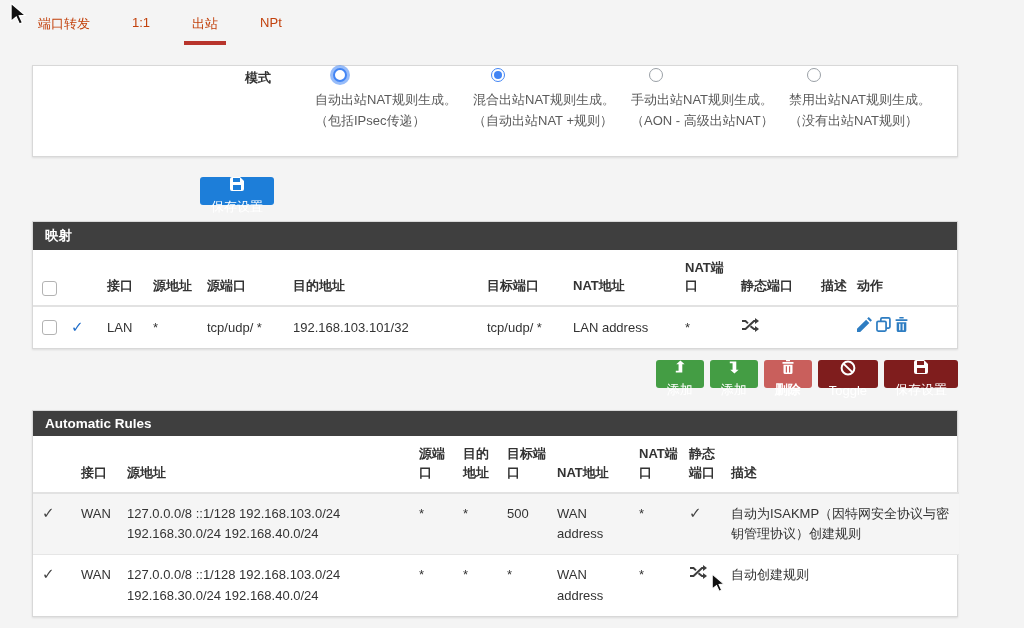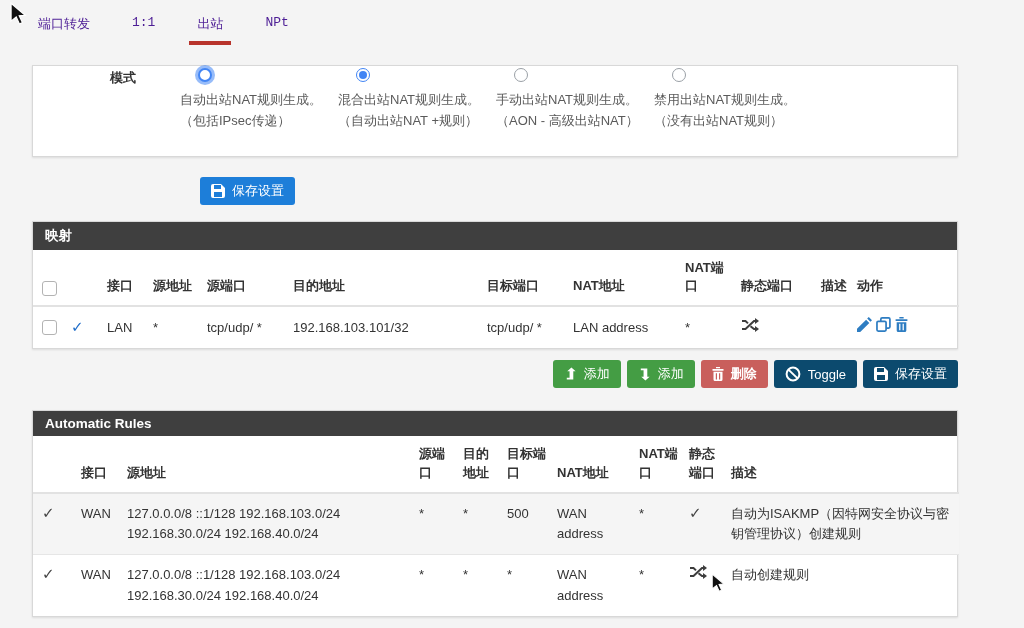--- a/index.html
+++ b/index.html
@@ -4,44 +4,44 @@
 <style>
   * { box-sizing: border-box; }
   html,body { margin:0; padding:0; }
   body {
     width:1024px; height:628px; overflow:hidden; position:relative;
     background:#f4f4f4; color:#333;
     font-family:"Liberation Sans","DejaVu Sans",sans-serif; font-size:13px;
   }
   
   .tabs { display:flex; gap:26px; margin:13px 0 0 30px; }
-  .tab { color:#4c1d95; padding:2px 8px 13px; position:relative; cursor:pointer; white-space:nowrap;font-family:Liberation Mono, monospace; }
+  .tab { color:#c2410c; padding:2px 8px 13px; position:relative; cursor:pointer; white-space:nowrap; }
   .tab.active::after { content:""; position:absolute; left:0; right:0; bottom:1px; height:4px; background:#b8342c; }
   
   .panel { width:926px; margin-left:32px; background:#fff; border:1px solid #d8d8d8;
            box-shadow:0 1px 2px rgba(0,0,0,.10); }
   .panel-heading { background:#3f3f3f; color:#fff; padding:5px 12px; font-size:13.5px; font-weight:bold; }
   .panel-mode { margin-top:19px; }
   
-  .mode-body { display:flex; padding:0 10px 24px 0; }
+  .mode-body { display:flex; padding:0 10px 24px 0;justify-content:flex-end; }
   .mode-label { flex:0 0 103px; text-align:right; font-weight:bold; padding-top:3px; }
   .mode-cols { display:flex; margin-left:44px; }
   .mode-col { width:158px; padding-right:8px; }
   .radio { width:14px; height:14px; border-radius:50%; border:1px solid #9aa0a6; background:#fff; margin:2px 0 8px 18px; position:relative; cursor:pointer; }
   .radio.focused { border:2px solid #4285f4; box-shadow:0 0 0 3px rgba(66,133,244,.55); }
   .radio.selected { border:1px solid #4285f4; }
   .radio.selected::after { content:""; position:absolute; left:2px; top:2px; width:8px; height:8px; border-radius:50%; background:#4285f4; }
   .opt-text { color:#5a5a5a; line-height:1.6; }
   
   .btn { display:inline-flex; align-items:center; gap:7px; border:none; border-radius:3px;
          color:#fff; font-size:13px; padding:0 11px; height:28px; cursor:pointer;
-         font-family:inherit; white-space:nowrap; }
+         font-family:inherit; white-space:nowrap;flex-direction:column; }
   .btn svg { flex:0 0 auto; }
   .btn-primary { background:#1d7ed9; }
-  .btn-info    { background:#0c4a6e; }
+  .btn-info    { background:#7f1d1d; }
   .btn-success { background:#449d44; }
   .btn-danger  { background:#c95f5c;font-weight:bold; }
   .save-row { margin:20px 0 0 200px; }
   .actions-row { width:926px; margin:11px 0 0 32px; display:flex; justify-content:flex-end; gap:6px; }
   
   table { width:100%; border-collapse:collapse; table-layout:fixed; }
   th { text-align:left; font-weight:bold; vertical-align:bottom; padding:9px 4px; border-bottom:2px solid #e2e2e2; line-height:1.45; }
   td { padding:10px 4px; line-height:1.55; overflow:hidden; }
   .t-map { margin-top:16px; }
   .t-map td { vertical-align:middle; }

